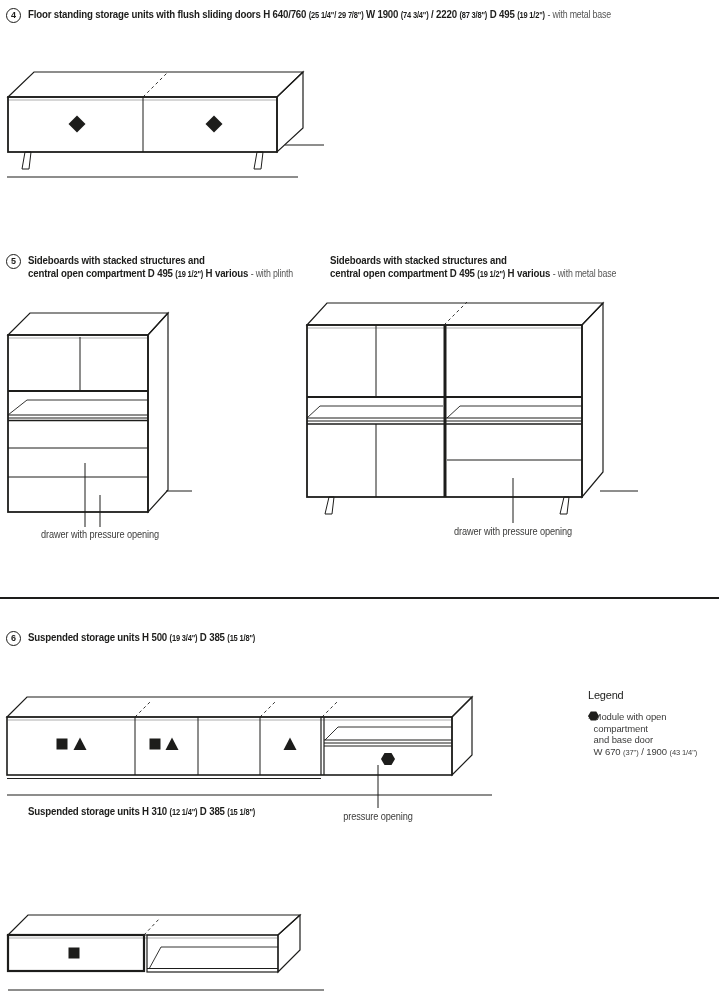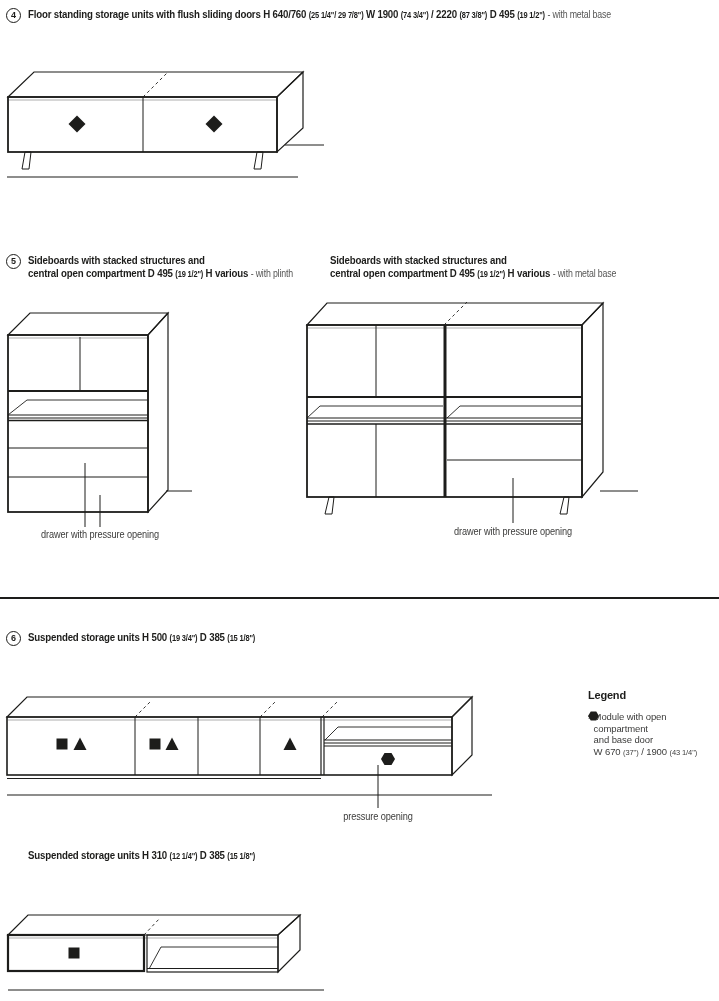--- a/index.html
+++ b/index.html
@@ -17,21 +17,21 @@
         font-size:11px;font-weight:bold;line-height:13px;letter-spacing:-0.2px;}
   .cond .sm{font-size:8.5px;font-weight:bold;}
   .cond .note{font-weight:normal;font-size:10px;color:#575756;}
   .lbl{
     position:absolute;font-size:10px;color:#3c3c3b;text-align:center;
     letter-spacing:-0.1px;transform:scaleX(0.92);white-space:nowrap;
   }
   svg{position:absolute;display:block;}
   .divider{position:absolute;left:0;top:597px;width:719px;height:2px;background:#1d1d1b;}
   .legend{position:absolute;left:588px;top:689px;width:128px;}
-  .legend-title{font-size:11px;font-weight:bold;letter-spacing:-0.2px;}
+  .legend-title{font-size:11px;font-weight:normal;letter-spacing:-0.2px;}
   .legend-row{display:flex;align-items:flex-start;margin-top:10px;gap:0;}
   .legend-eq{font-size:9.5px;color:#3c3c3b;line-height:11px;}
   .legend-text{font-size:9.5px;color:#3c3c3b;line-height:11.5px;letter-spacing:-0.1px;}
   .legend-text .sm2{font-size:7.5px;}
 </style>
 </head>
 <body>
 
 <div class="page">
 
@@ -169,21 +169,21 @@
       <span class="legend-eq">=</span>
       <div class="legend-text">
         <div>Module with open</div>
         <div>compartment</div>
         <div>and base door</div>
         <div><span>W 670</span> <span class="sm2">(37")</span> <span>/ 1900</span> <span class="sm2">(43 1/4")</span></div>
       </div>
     </div>
   </div>
 
-  <header class="hdr" style="left:28px;top:849px;">
+  <header class="hdr" style="left:28px;top:805px;">
     <span class="cond"><b>Suspended storage units H 310</b> <span class="sm">(12 1/4")</span> <b>D 385</b> <span class="sm">(15 1/8")</span></span>
   </header>
 
   <svg style="left:2px;top:905px;" width="340" height="92" viewBox="0 0 340 92">
     <g fill="none" stroke="#1d1d1b">
       <polygon points="6,30 26,10 298,10 276,30" stroke-width="1.2"></polygon>
       <polygon points="276,30 298,10 298,45 276,67" stroke-width="1.2"></polygon>
       <line x1="7" y1="33" x2="275" y2="33" stroke="#c9c9c9" stroke-width="1.4"></line>
       <rect x="6" y="30" width="136" height="36" stroke-width="2.2"></rect>
       <rect x="145" y="30" width="131" height="37" stroke-width="1.2"></rect>

